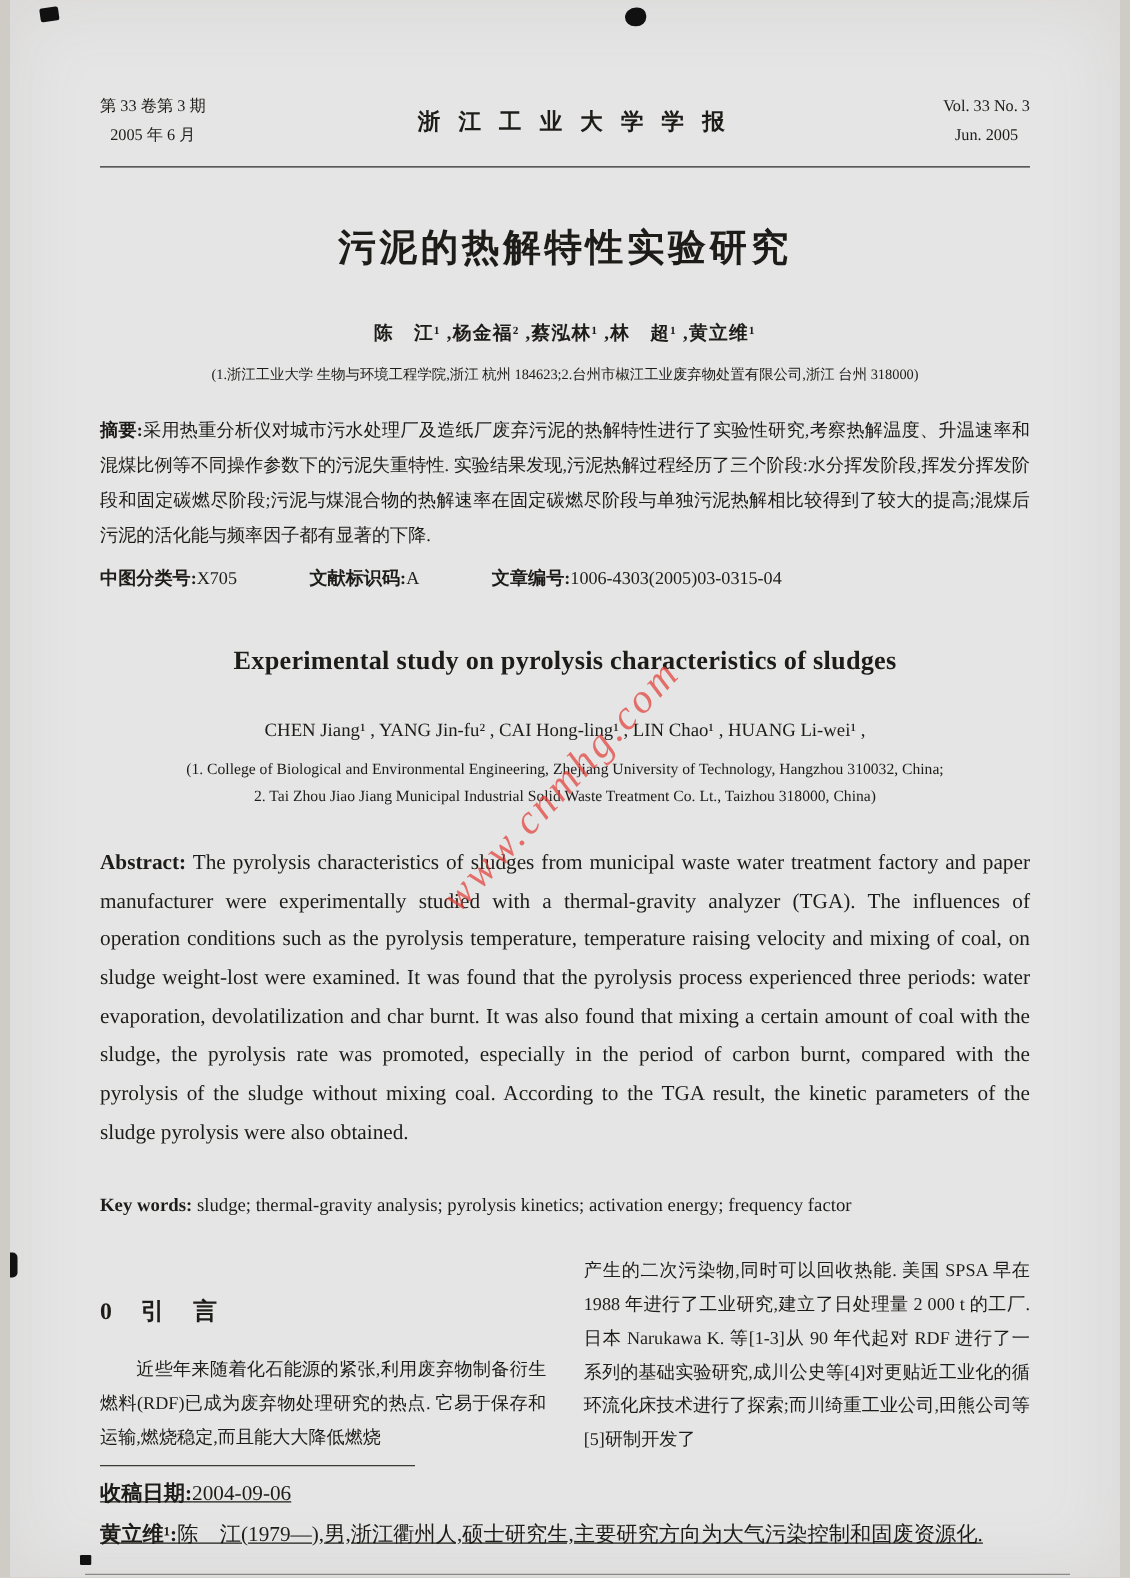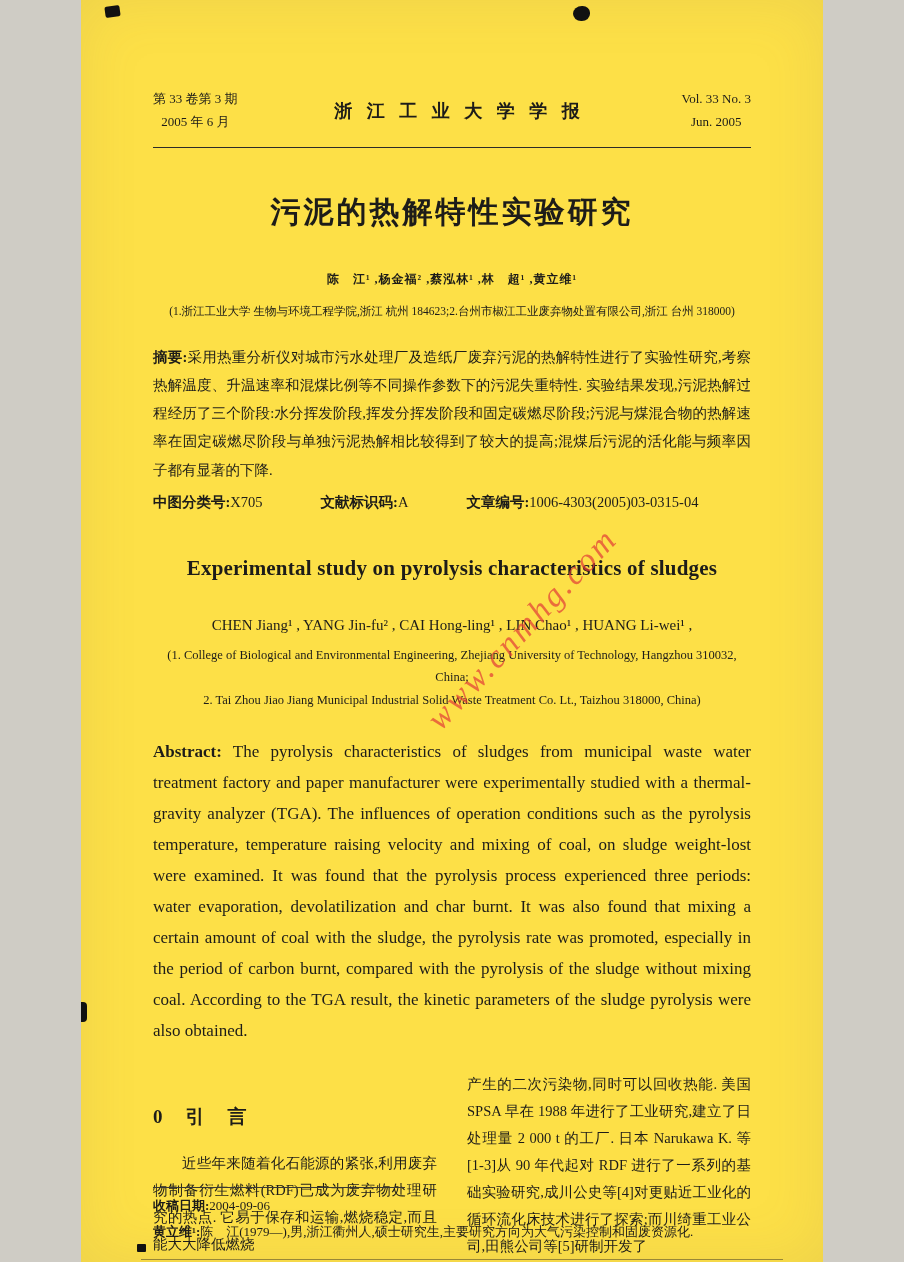--- a/index.html
+++ b/index.html
@@ -1,23 +1,23 @@
 <!DOCTYPE html>
 <html><head>
 <meta charset="utf-8">
 <style>
   html, body { margin: 0; padding: 0; background: #cfccc5; }
   .page {
     position: relative;
-    width: 742px;
+    width: 888px;
     height: 1262px;
     margin: 0 auto;
-    background: #fde047;
+    background: #e5e5e5;
     box-sizing: border-box;
-    padding: 14px 72px;
+    padding: 0 72px;
     font-family: "Liberation Serif", serif;
     color: #1d1c19;
     overflow: hidden;
     box-shadow: inset 0 0 60px rgba(120,110,95,0.12);
   }
 
   
   .mark { position: absolute; background: #111; }
   .mark-tl { left: 24px; top: 6px; width: 15px; height: 11px; border-radius: 2px; transform: rotate(-8deg); }
   .mark-tc { left: 492px; top: 6px; width: 17px; height: 15px; border-radius: 55% 45% 50% 50%; }
@@ -27,21 +27,21 @@
   
   .journal-header { display: flex; justify-content: space-between; align-items: center; padding-top: 74px; }
   .jh-side { font-size: 13px; line-height: 1.75; text-align: center; white-space: nowrap; }
   .jh-center { flex: 1; text-align: center; }
   .journal-name-cn { font-size: 18px; font-weight: bold; letter-spacing: 5px; }
   .journal-name-en { font-size: 13.5px; margin-top: 5px; letter-spacing: 0.4px; }
   .header-rule { border: none; border-top: 1.7px solid #2c2b28; margin: 13px 0 0 0; }
 
   
   .article-title { text-align: center; font-size: 30px; font-weight: bold; letter-spacing: 3px; margin-top: 44px; }
-  .authors-cn { text-align: center; font-size: 12px; font-weight: bold; letter-spacing: 1px; margin-top: 38px; }
+  .authors-cn { text-align: center; font-size: 15px; font-weight: bold; letter-spacing: 1px; margin-top: 38px; }
   .affiliation-cn { text-align: center; font-size: 11.5px; margin-top: 16px; white-space: nowrap; }
 
   .abstract-cn { font-size: 14.5px; line-height: 1.95; text-align: justify; margin: 24px 0 0 0; }
   .keywords-cn { font-size: 14.5px; line-height: 1.9; margin: 3px 0 0 0; }
   .clc-row { display: flex; font-size: 14.5px; margin-top: 9px; }
   .clc-item { margin-right: 58px; white-space: nowrap; }
   .lbl { font-weight: bold; }
 
   
   .title-en { text-align: center; font-size: 21px; font-weight: bold; margin-top: 44px; letter-spacing: 0.2px; }
@@ -51,21 +51,21 @@
   .keywords-en { font-size: 15px; line-height: 1.85; margin: 30px 0 0 0; padding-left: 100px; text-indent: -100px; text-align: justify; }
 
   
   .two-col { display: flex; gap: 30px; margin-top: 24px; height: 186px; overflow: hidden; }
   .col { flex: 1; font-size: 14.5px; line-height: 1.86; text-align: justify; }
   .section-heading { font-size: 19px; font-weight: bold; letter-spacing: 2px; margin: 28px 0 16px 0; }
   .col p { margin: 0; }
   .indent { text-indent: 2em; }
 
   
-  .page-footer { position: absolute; left: 72px; right: 88px; bottom: 18px; font-size: 13px; line-height: 1.95; }
+  .page-footer { position: absolute; left: 72px; right: 88px; bottom: 18px; font-size: 17px; line-height: 1.95; text-decoration: underline; }
   .footer-rule { width: 252px; border: none; border-top: 1.3px solid #3a3934; margin: 0 0 5px 0; }
   .footer-line { white-space: nowrap; overflow: hidden; }
   .page-bottom-edge { position: absolute; left: 60px; right: 40px; bottom: 2px; border-top: 1px solid rgba(40,38,34,0.45); }
 
   
   .watermark {
     position: absolute;
     left: 352px;
     top: 706px;
     transform: rotate(-47deg);
@@ -122,20 +122,21 @@
 
   <div class="authors-en">CHEN Jiang¹ , YANG Jin-fu² , CAI Hong-ling¹ , LIN Chao¹ , HUANG Li-wei¹ ,</div>
 
   <div class="affiliation-en">
     <div>(1. College of Biological and Environmental Engineering, Zhejiang University of Technology, Hangzhou 310032, China;</div>
     <div>2. Tai Zhou Jiao Jiang Municipal Industrial Solid Waste Treatment Co. Lt., Taizhou 318000, China)</div>
   </div>
 
   <p class="abstract-en"><span class="lbl">Abstract:</span> <span>The pyrolysis characteristics of sludges from municipal waste water treatment factory and paper manufacturer were experimentally studied with a thermal-gravity analyzer (TGA). The influences of operation conditions such as the pyrolysis temperature, temperature raising velocity and mixing of coal, on sludge weight-lost were examined. It was found that the pyrolysis process experienced three periods: water evaporation, devolatilization and char burnt. It was also found that mixing a certain amount of coal with the sludge, the pyrolysis rate was promoted, especially in the period of carbon burnt, compared with the pyrolysis of the sludge without mixing coal. According to the TGA result, the kinetic parameters of the sludge pyrolysis were also obtained.</span></p>
 
+  <p class="keywords-en"><span class="lbl">Key words:</span> <span>sludge; thermal-gravity analysis; pyrolysis kinetics; activation energy; frequency factor</span></p>
 
   <div class="two-col">
     <div class="col">
       <h3 class="section-heading">0　引　言</h3>
       <p class="indent">近些年来随着化石能源的紧张,利用废弃物制备衍生燃料(RDF)已成为废弃物处理研究的热点. 它易于保存和运输,燃烧稳定,而且能大大降低燃烧</p>
     </div>
     <div class="col">
       <p>产生的二次污染物,同时可以回收热能. 美国 SPSA 早在 1988 年进行了工业研究,建立了日处理量 2 000 t 的工厂. 日本 Narukawa K. 等[1-3]从 90 年代起对 RDF 进行了一系列的基础实验研究,成川公史等[4]对更贴近工业化的循环流化床技术进行了探索;而川绮重工业公司,田熊公司等[5]研制开发了</p>
     </div>
   </div>

